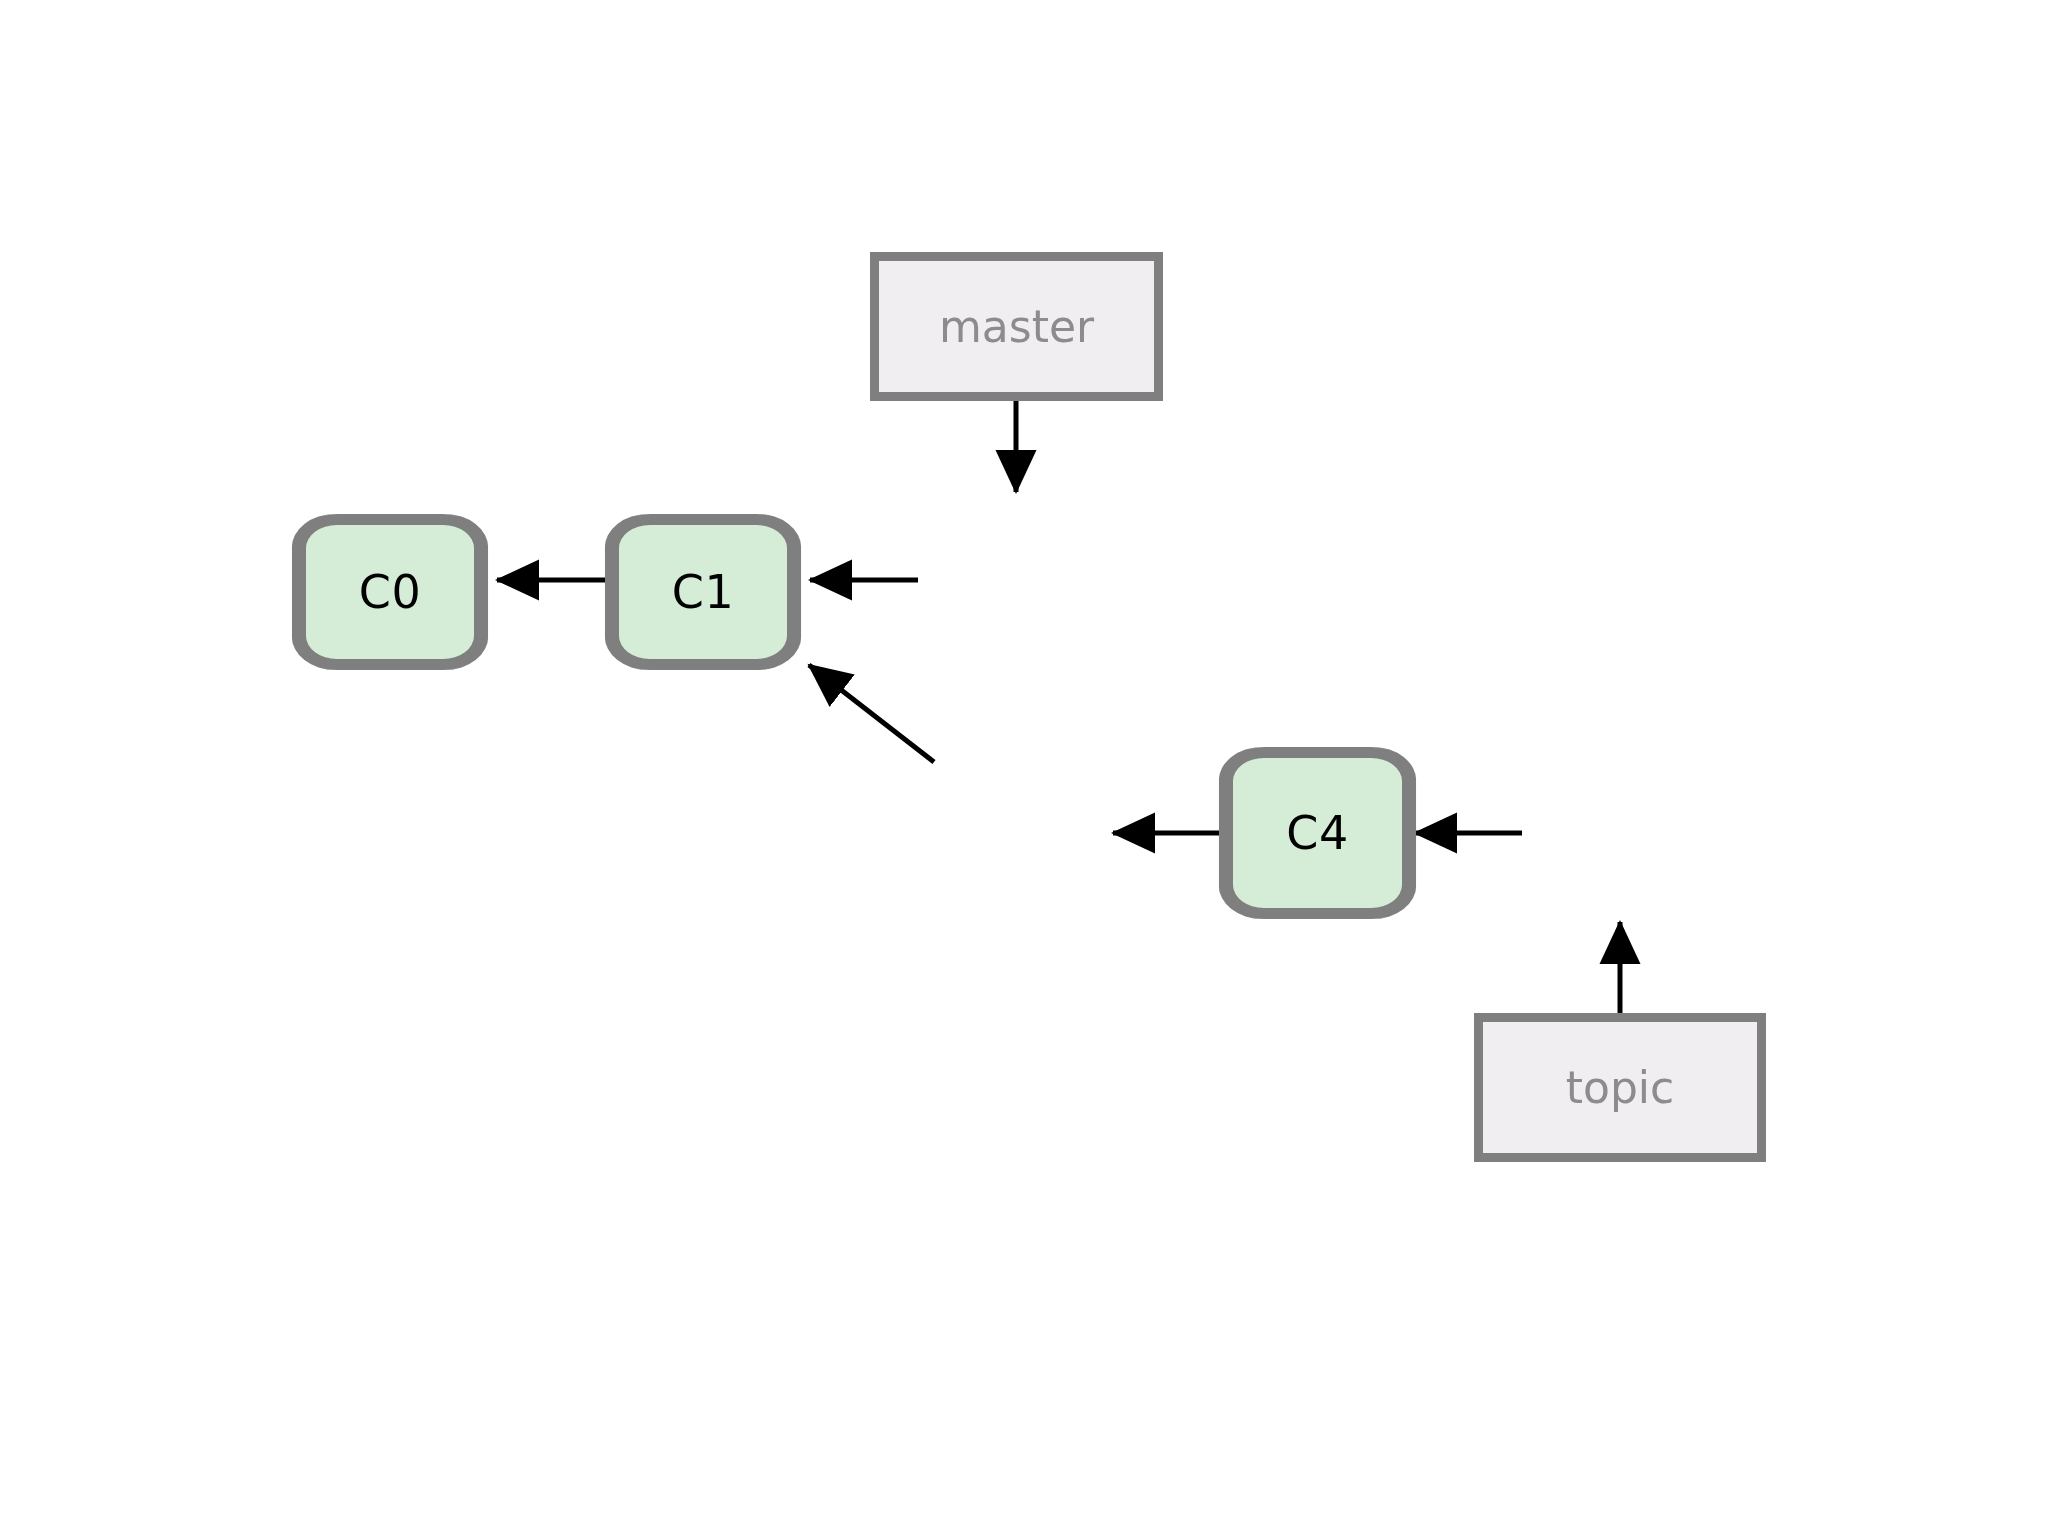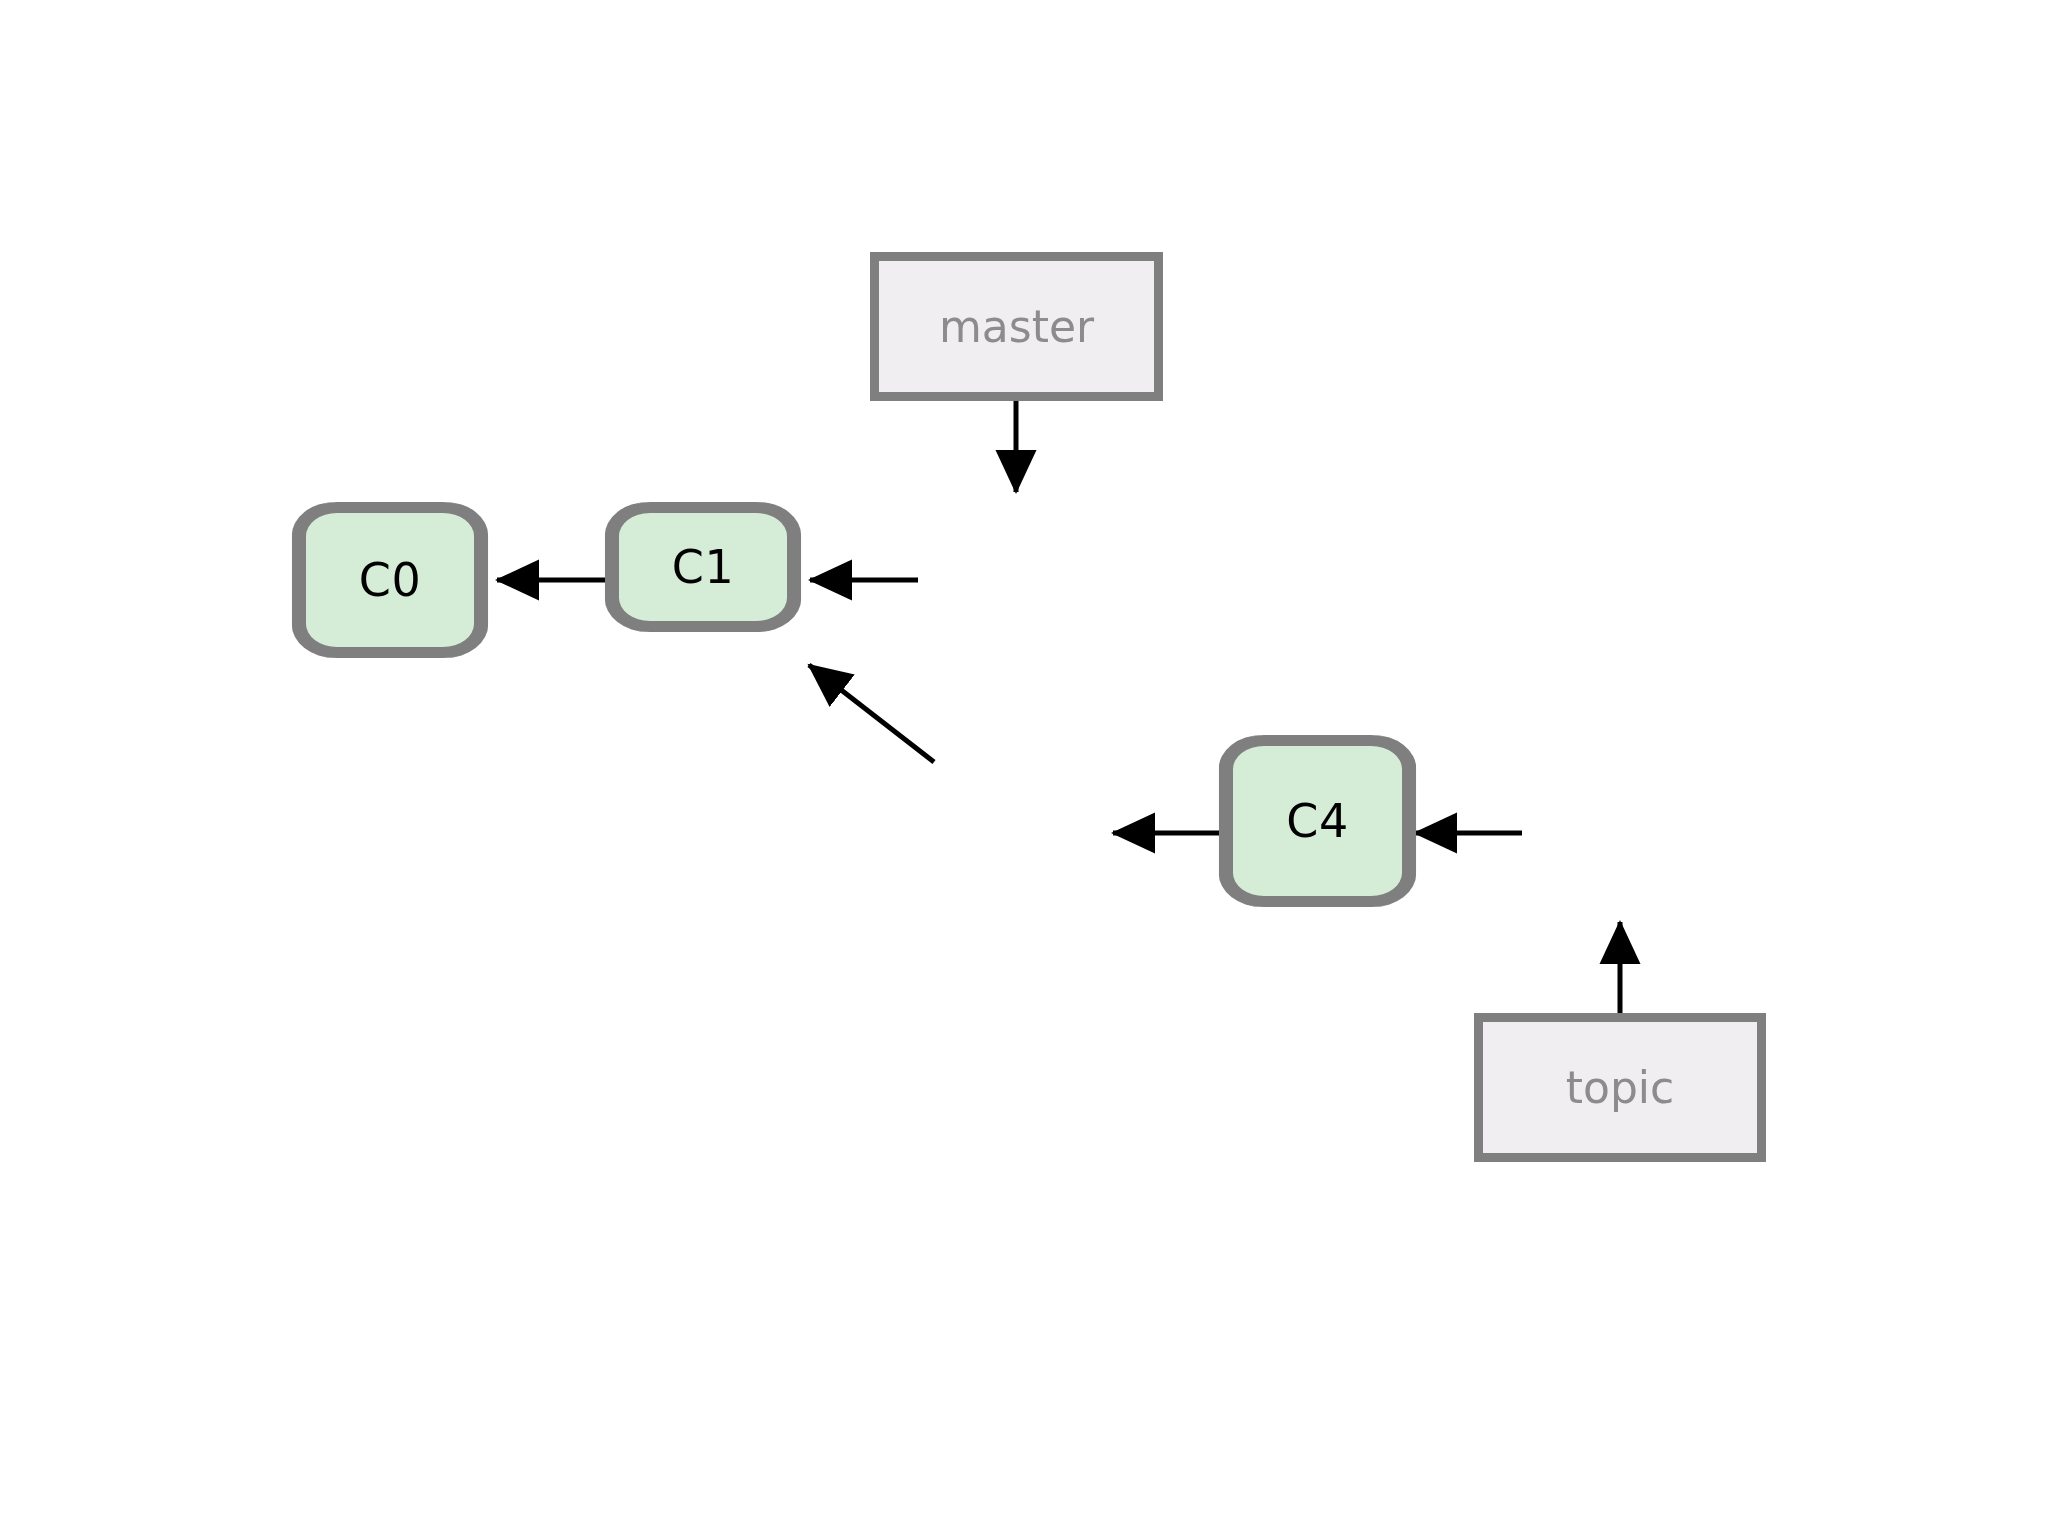--- a/index.html
+++ b/index.html
@@ -36,20 +36,21 @@
     align-items: center;
     justify-content: center;
     background: #d5ecd7;
     border: 11px solid #7f7f7f;
     border-radius: 42px / 34px;
     color: #000000;
     font-size: 46px;
     font-weight: 400;
     letter-spacing: 0.5px;
     line-height: 1;
+    margin-top: 12px;
   }
   .commit::before {
     
     content: "";
     position: absolute;
     left: -11px; top: -11px; right: -11px; bottom: -11px;
     border-radius: 42px / 34px;
     border-left: 11px solid #7f7f7f;
     border-right: 11px solid #7f7f7f;
     border-top: 0; border-bottom: 0;
@@ -101,21 +102,21 @@
 
     <line x1="1522" y1="833" x2="1415" y2="833" stroke="#000000" stroke-width="5" marker-end="url(#arrowhead)"></line>
 
     <line x1="1620" y1="1013" x2="1620" y2="922" stroke="#000000" stroke-width="5" marker-end="url(#arrowhead)"></line>
   </svg>
 
   <div class="commit" style="left:295px; top:502px; width:190px; height:156px;">
     <span class="label">C0</span>
   </div>
 
-  <div class="commit" style="left:608px; top:502px; width:190px; height:130px;">
+  <div class="commit" style="left:608px; top:502px; width:190px; height:156px;">
     <span class="label">C1</span>
   </div>
 
 
 
   <div class="commit" style="left:1222px; top:735px; width:191px; height:172px;justify-content:center;">
     <span class="label">C4</span>
   </div>
 
 

